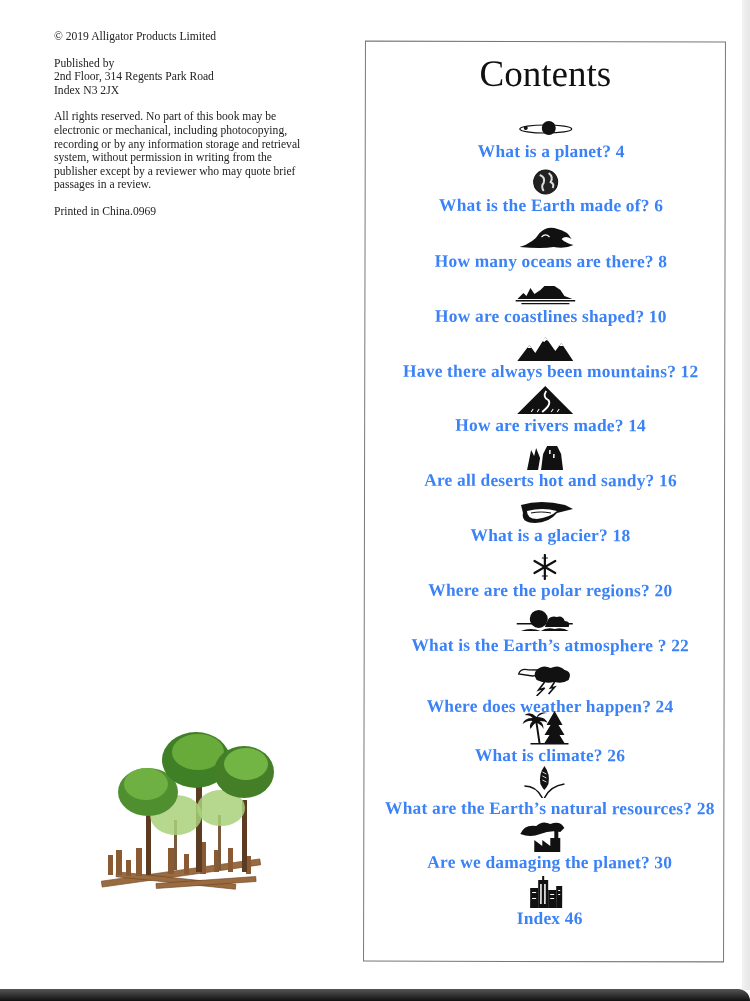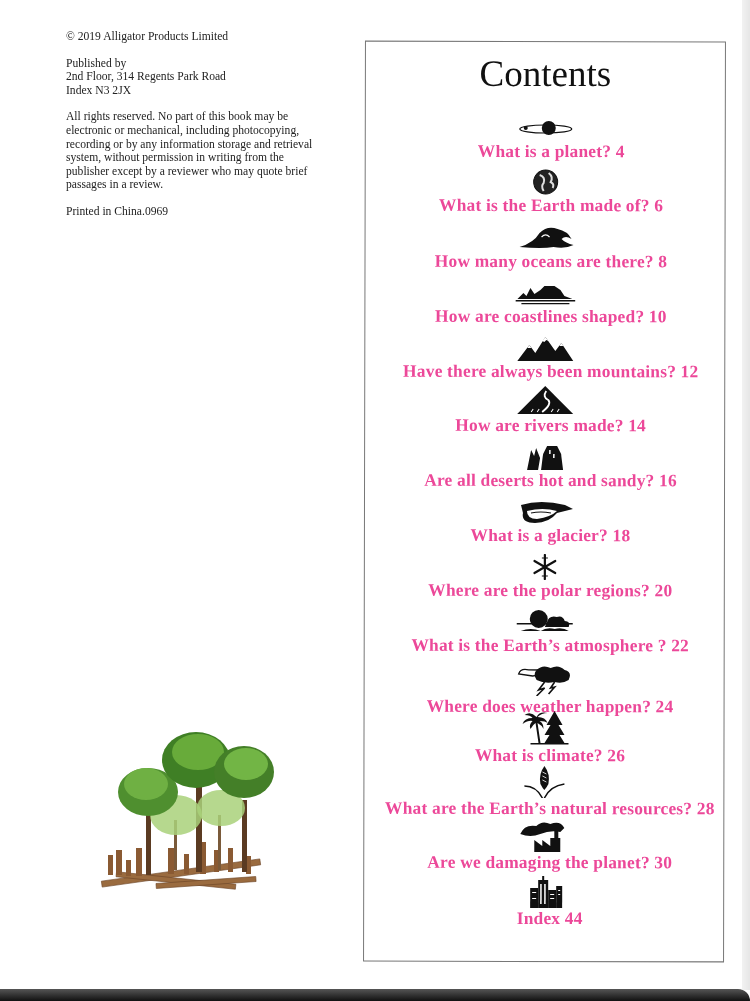--- a/index.html
+++ b/index.html
@@ -5,31 +5,31 @@
   html, body { margin:0; padding:0; }
   body {
     width:750px; height:1001px; position:relative; overflow:hidden;
     background:#ffffff; font-family:"Liberation Serif","DejaVu Serif",serif; color:#1a1a1a;
   }
   .bottom-shadow { position:absolute; left:0; right:0; bottom:0; height:12px;
     background:linear-gradient(#555,#111); border-top-right-radius:18px; }
   .right-edge { position:absolute; right:0; top:0; width:8px; height:990px;
     background:linear-gradient(90deg,#f2f2f2,#e6e6e6); }
   .imprint { position:absolute; left:50px; top:30px; width:270px; font-size:11.6px; line-height:13.6px; color:#222; }
-  .imprint p { margin:0 0 13px 16px; }
+  .imprint p { margin:0 0 13px 4px; }
   .imprint .line { display:block; }
   .trees { position:absolute; left:96px; top:720px; width:180px; height:180px; }
   .contents-box { position:absolute; left:364px; top:41px; width:361px; height:921px;
     border:1px solid #777; box-sizing:border-box; transform:rotate(0.12deg); }
   .title { position:absolute; left:0; right:0; top:10px; text-align:center;
     font-size:37px; font-weight:normal; color:#111; }
   .entry { position:absolute; left:0; right:0; text-align:center; }
   .entry .icon { display:block; margin:0 auto; height:26px; }
   .entry .icon svg { height:26px; width:60px; display:block; margin:0 auto; }
-  .entry .label { display:block; font-size:17.4px; font-weight:bold; letter-spacing:0.2px; color:#ec4899; line-height:20px; white-space:nowrap;margin-left:12px; }
+  .entry .label { display:block; font-size:17.4px; font-weight:bold; letter-spacing:0.2px; color:#3b82f6; line-height:20px; white-space:nowrap;margin-left:12px; }
 </style>
 </head>
 <body>
 
 <div class="right-edge"></div>
 
 <div class="imprint">
   <p>© 2019 Alligator Products Limited</p>
   <p>
     <span class="line">Published by</span>
@@ -264,17 +264,17 @@
             <rect x="30" y="8" width="1.5" height="20"></rect>
             <rect x="36" y="18" width="4" height="1"></rect>
             <rect x="36" y="22" width="4" height="1"></rect>
             <rect x="44" y="14" width="2" height="1"></rect>
             <rect x="44" y="18" width="2" height="1"></rect>
             <rect x="18" y="16" width="4" height="1"></rect>
             <rect x="18" y="22" width="4" height="1"></rect>
           </g>
         </svg>
     </span>
-    <span class="label">Index 44</span>
+    <span class="label">Index 46</span>
   </div>
 </div>
 
 <div class="bottom-shadow"></div>
 
 </body></html>

